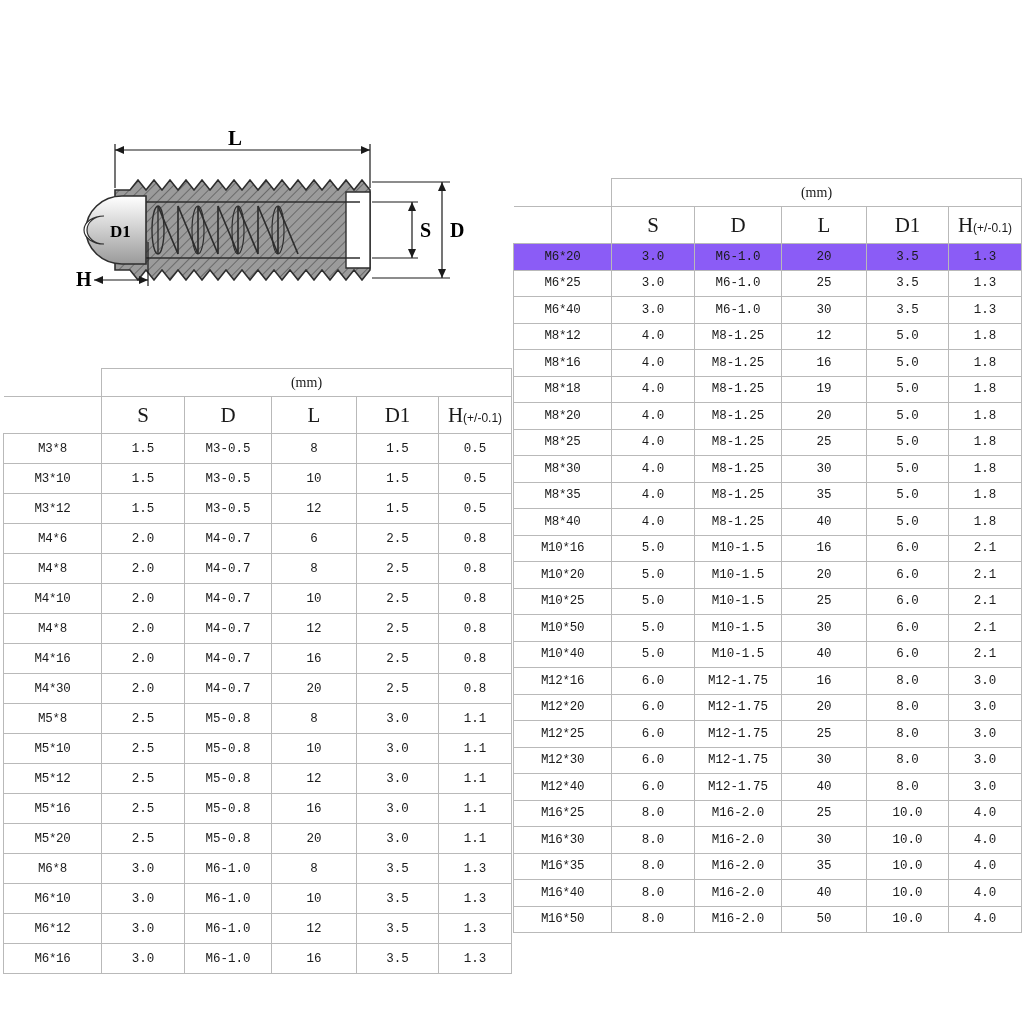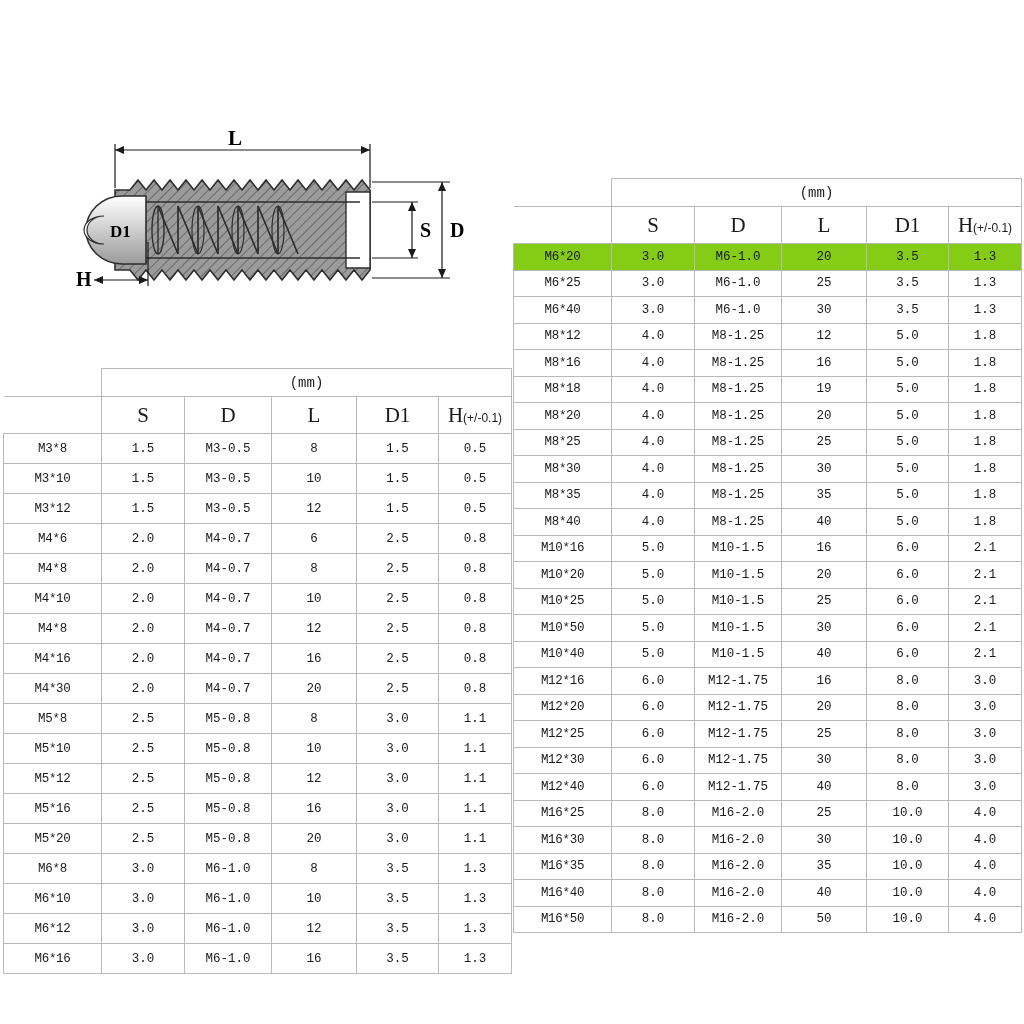--- a/index.html
+++ b/index.html
@@ -37,35 +37,35 @@
     text-align: center;
     font-weight: normal;
     color: #1a1a1a;
     padding: 0;
   }
   .spec-table .corner {
     border-left: none;
     border-top: none;
   }
   .hdr-unit {
-    font-family: Liberation Mono, monospace;
+    font-family: Liberation Serif, serif;
   }
   .hdr-letter {
     font-family: "Liberation Serif", serif;
   }
   .hdr-h-tol {
     font-family: "Liberation Sans", sans-serif;
   }
   .code-cell {
     text-align: left;
     padding-left: 6px;
     letter-spacing: -0.3px;
   }
   tr.highlight td {
-    background: #84cc16;
+    background: #8b5cf6;
     text-align: center;
   }
 
   
   #table-left {
     position: absolute;
     left: 3px;
     top: 368px;
     width: 508px;
   }

